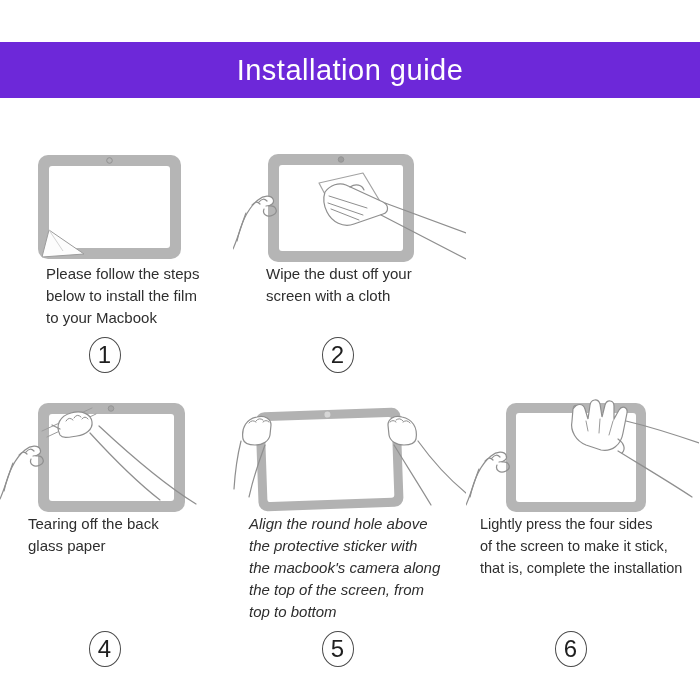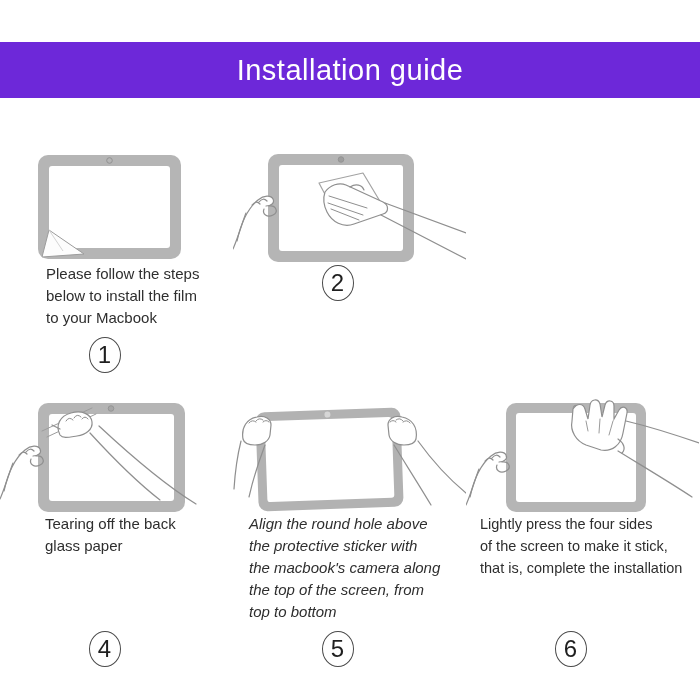--- a/index.html
+++ b/index.html
@@ -22,21 +22,21 @@
   .illus svg{display:block;width:233px;height:120px;}
   .caption{
     font-size:15px;line-height:22px;color:#2e2e2e;
     white-space:pre-line;margin-top:-2px;
   }
   .row1 .caption{height:74px;}
   .row2 .caption{height:112px;}
   .row1 .cell:nth-child(1) .caption{padding-left:46px;}
   .row1 .cell:nth-child(2) .caption{padding-left:33px;}
   .row1 .cell:nth-child(3) .caption{padding-left:16px;}
-  .row2 .cell:nth-child(1) .caption{padding-left:45px;}
+  .row2 .cell:nth-child(1) .caption{padding-left:28px;}
   .row2 .cell:nth-child(2) .caption{padding-left:16px;font-style:italic;}
   .row2 .cell:nth-child(3) .caption{padding-left:14px;font-size:14.5px;margin-right:-16px;}
   .badge-wrap{display:flex;justify-content:center;}
   .row1 .badge-wrap{margin-top:0px;}
   .row2 .badge-wrap{margin-top:6px;}
   .badge{
     width:30px;height:34px;border:1.6px solid #4a4a4a;border-radius:50%;
     display:flex;align-items:center;justify-content:center;
     font-size:24px;color:#1f1f1f;transform:translateX(-12px);
   }
@@ -87,20 +87,22 @@
           </g>
 
           <g stroke="#8f8f8f" stroke-width="1.2" fill="none" stroke-linecap="round">
             <path d="M4,96 C8,78 14,64 25,55 C31,50 38,50 40,54 C42,58 38,61 33,61" fill="#ffffff"></path>
             <path d="M19,60 q4,-5 8,-1 M26,57 q4,-5 8,-1"></path>
             <path d="M36,61 c7,-1 10,6 4,9 c-6,3 -11,-1 -9,-6"></path>
             <path d="M0,104 C6,90 9,78 13,68"></path>
           </g>
         </svg>
       </div>
+      <div class="caption">Wipe the dust off your
+screen with a cloth</div>
       <div class="badge-wrap">
         <div class="badge">2</div>
       </div>
     </div>
 
   </div>
 
   <div class="row row2">
 
     <div class="cell">

